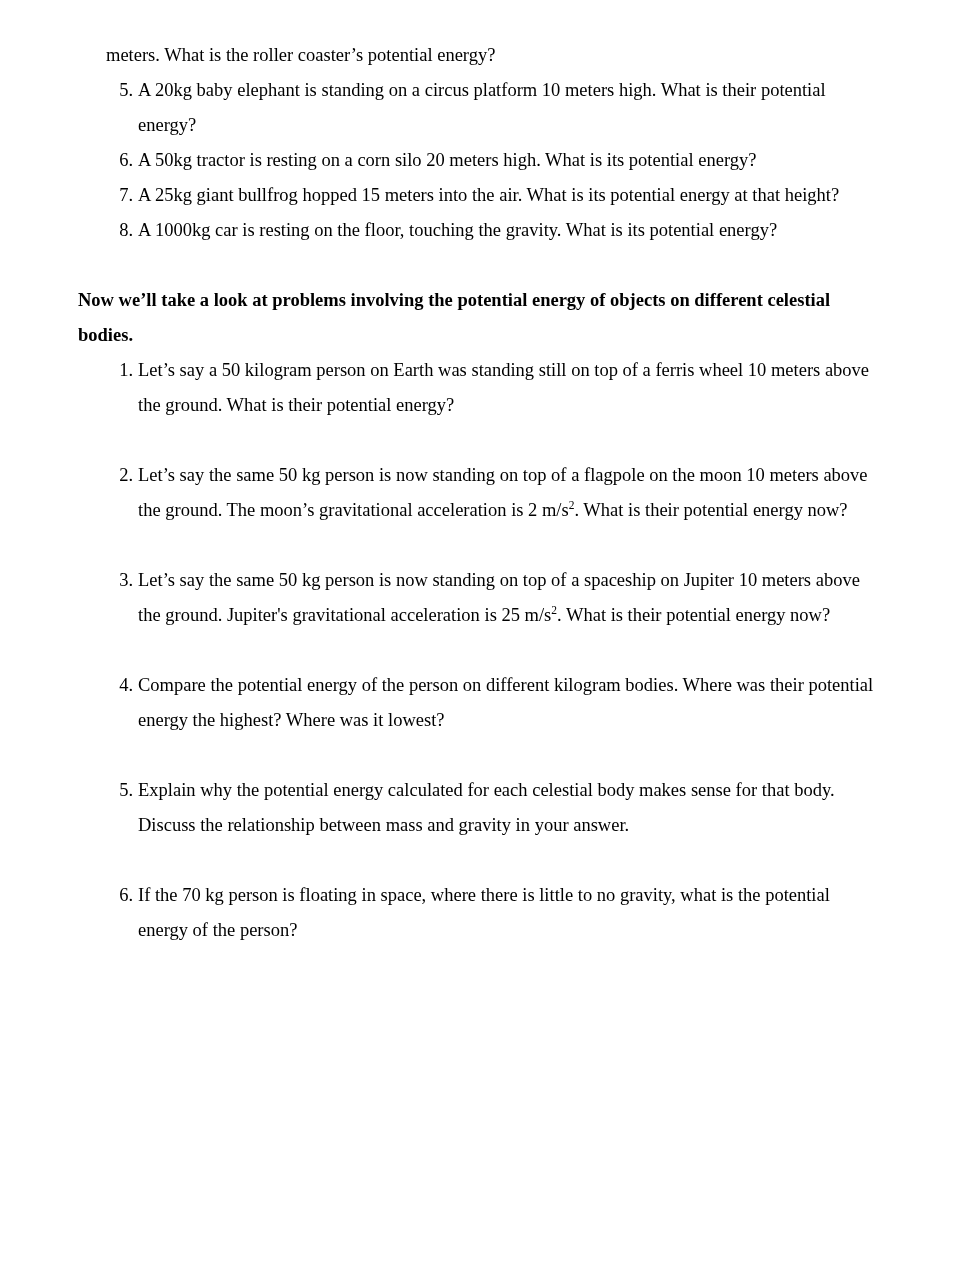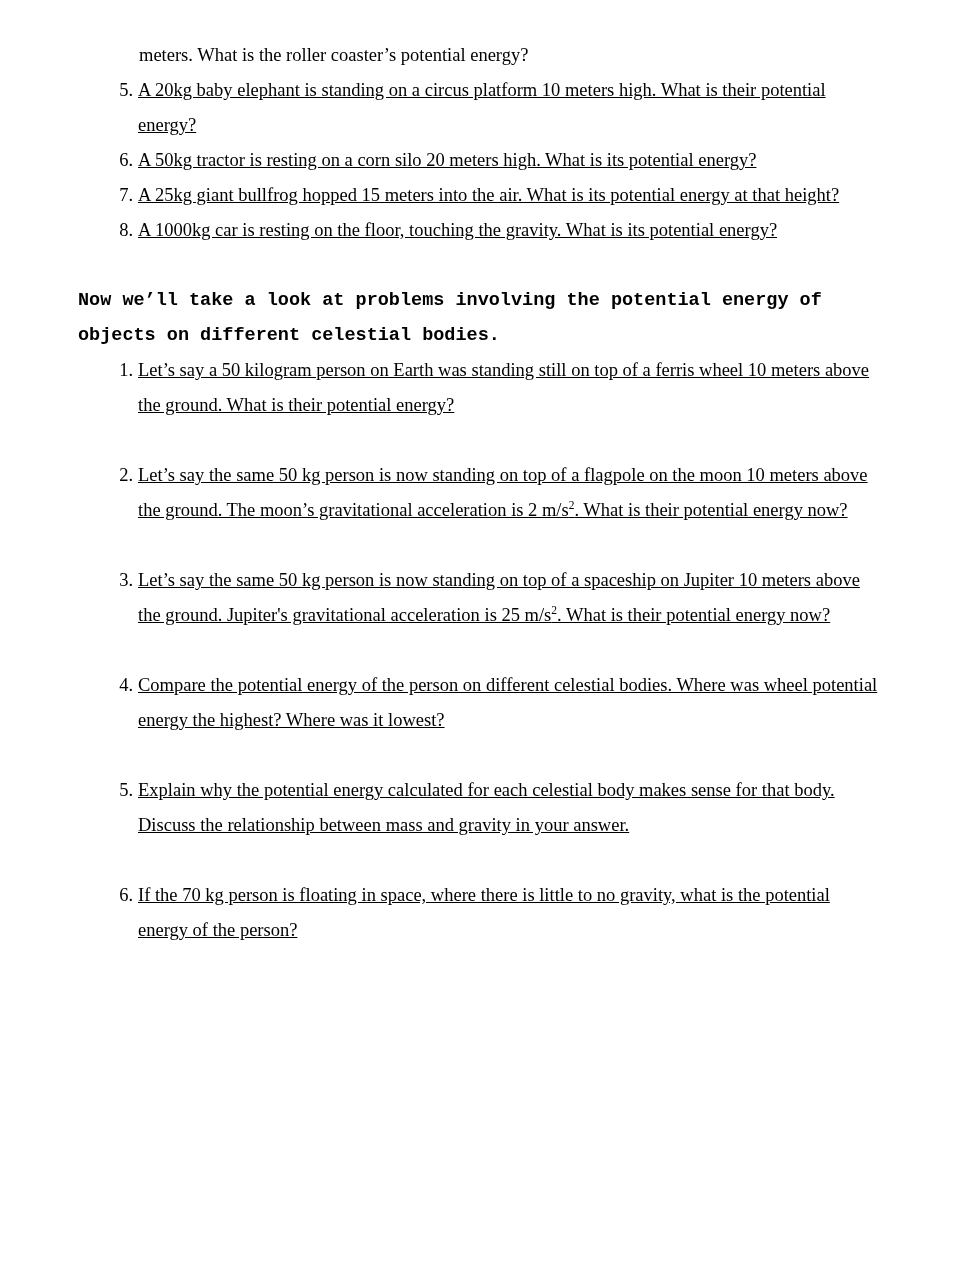--- a/index.html
+++ b/index.html
@@ -19,21 +19,21 @@
   }
   .content {
     position: absolute;
     left: 78px;
     top: 38px;
     width: 804px;
   }
 
   
   .carryover {
-    margin: 0 0 0 61px;
+    margin: 0 0 0 28px;
     font-size: 18.5px;
     line-height: 35px;
     text-indent: 0;
   }
 
   ol.numlist {
     list-style: none;
     margin: 0;
     padding: 0;
   }
@@ -51,30 +51,28 @@
     position: absolute;
     left: 29px;
     top: 0;
     width: 26px;
     text-align: right;
     font-size: 18.5px;
     line-height: 35px;
   }
   ol.numlist > li > .itemtext {
     display: block;
-    text-decoration: underline;
   }
 
   .section-heading {
     font-weight: bold;
     font-size: 18.5px;
     line-height: 35px;
     margin: 0;
     padding: 0;
-    font-family: Liberation Mono, monospace;
   }
 
   .gap-before-heading { height: 35px; }
   .gap-after-heading  { height: 0px;  }
 
   sup {
     font-size: 0.62em;
     vertical-align: super;
     line-height: 0;
   }
@@ -124,21 +122,21 @@
         </span>
       </li>
       <li>
         <span class="marker">3.</span>
         <span class="itemtext">
           <span>Let’s say the same 50 kg person is now standing on top of a spaceship on Jupiter 10 meters above the ground. Jupiter's gravitational acceleration is 25 m/s</span><sup>2</sup><span>. What is their potential energy now?</span>
         </span>
       </li>
       <li>
         <span class="marker">4.</span>
-        <span class="itemtext">Compare the potential energy of the person on different celestial bodies. Where was wheel potential energy the highest? Where was it lowest?</span>
+        <span class="itemtext">Compare the potential energy of the person on different kilogram bodies. Where was their potential energy the highest? Where was it lowest?</span>
       </li>
       <li>
         <span class="marker">5.</span>
         <span class="itemtext">Explain why the potential energy calculated for each celestial body makes sense for that body. Discuss the relationship between mass and gravity in your answer.</span>
       </li>
       <li>
         <span class="marker">6.</span>
         <span class="itemtext">If the 70 kg person is floating in space, where there is little to no gravity, what is the potential energy of the person?</span>
       </li>
     </ol>

